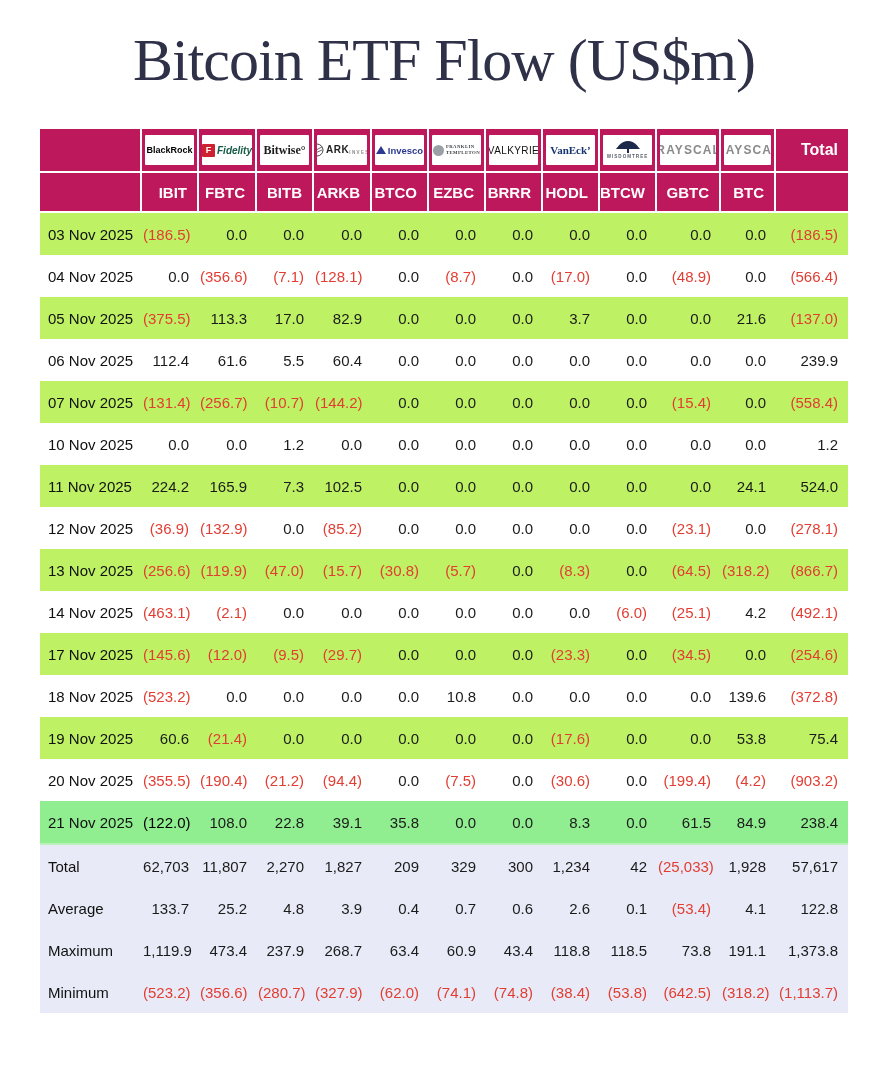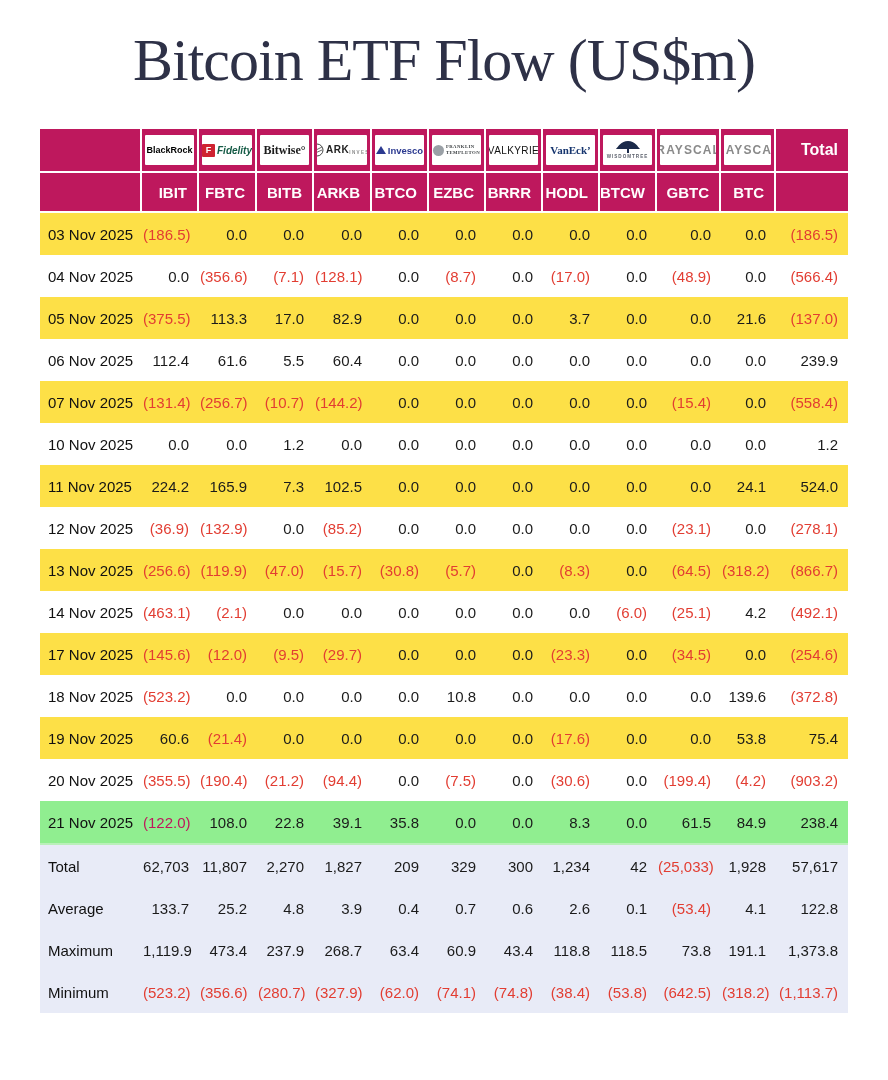--- a/index.html
+++ b/index.html
@@ -73,25 +73,25 @@
   .lg-grayscale{font-size:12px;font-weight:600;color:#8a8a8a;letter-spacing:1.1px;}
   
   tbody td{
     height:40px;
     text-align:right;
     padding-right:10px;
     color:#1b1b1b;
     white-space:nowrap;
   }
   tbody td.date{text-align:left;padding-left:8px;color:#111;}
-  tbody tr.alt{background:#fde047;margin-top:12px;}
+  tbody tr.alt{background:#bef264;margin-top:12px;}
   tbody tr.plain{background:#ffffff;}
   td.neg{color:#e23d32;}
   tr.row-highlight{background:#90ee90;}
-  tr.row-highlight td.neg{color:#be185d;}
+  tr.row-highlight td.neg{color:#000000;}
   
   tbody.summary tr{background:#e8ebf7;}
   tbody.summary tr:first-child td{border-top:2px solid #baf0ba;}
   tbody.summary td.date{font-weight:normal;}
 </style>
 </head>
 <body>
 
 <div class="page">
   <h1 class="title">Bitcoin ETF Flow (US$m)</h1>

